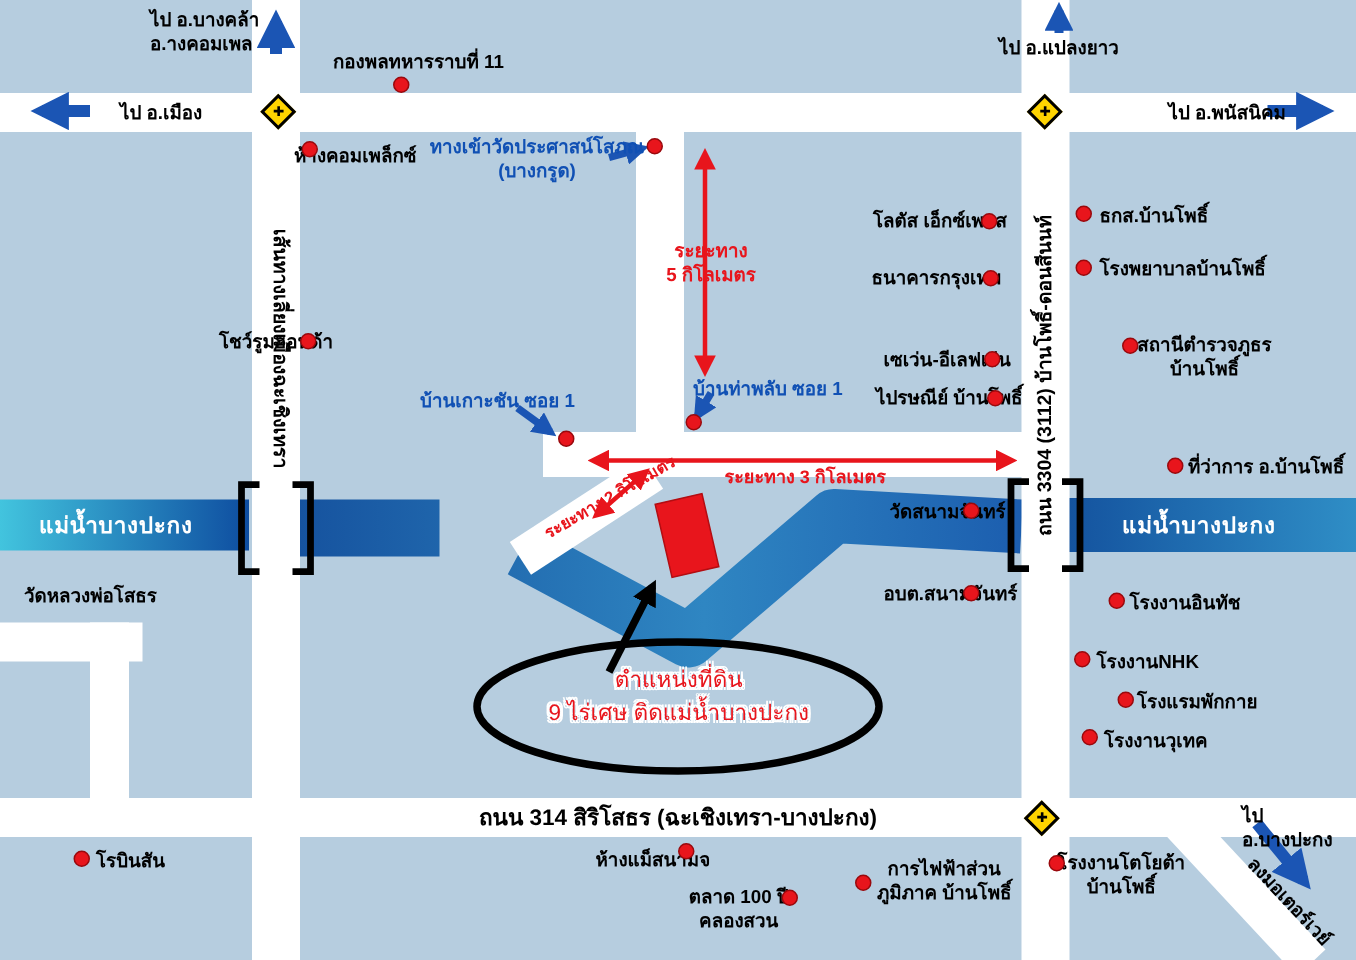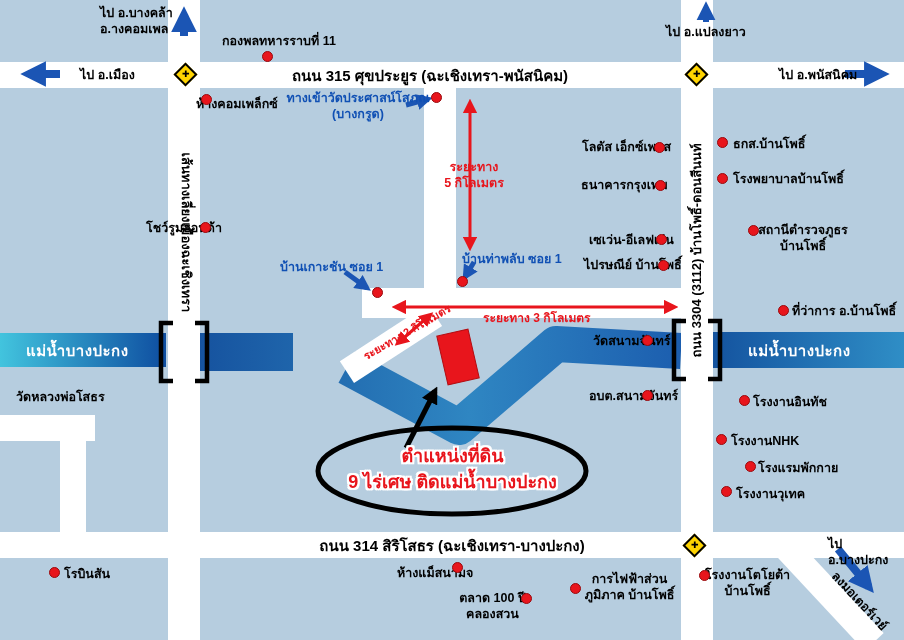--- a/index.html
+++ b/index.html
@@ -27,21 +27,21 @@
     background:#e8151c; border:1px solid #99090d; border-radius:50%;
   }
   .sign {
     position:absolute; z-index:6; width:17px; height:17px;
     background:#ffd400; border:2px solid #000; transform:rotate(45deg);
     display:flex; align-items:center; justify-content:center;
   }
   .sign span { transform:rotate(-45deg); font-size:9px; font-weight:bold; color:#000; line-height:1; }
   .callout-text {
     position:absolute; z-index:7; text-align:center;
-    color:#e8151c; font-weight:bold; font-size:18px; line-height:1.45;
+    color:#e8151c; font-weight:normal; font-size:15px; line-height:1.45;
     text-shadow:-2px -2px 0 #fff, 2px -2px 0 #fff, -2px 2px 0 #fff, 2px 2px 0 #fff,
                 -2px 0 0 #fff, 2px 0 0 #fff, 0 -2px 0 #fff, 0 2px 0 #fff;
   }
 </style>
 </head>
 <body>
 
 <div id="map">
 
   <svg class="layer" width="904" height="640" style="z-index:1">
@@ -109,21 +109,20 @@
     <line x1="430" y1="315" x2="398" y2="343" stroke="#e8151c" stroke-width="3" marker-start="url(#mr)" marker-end="url(#mr)"></line>
 
     <g transform="rotate(-13 458 357)">
       <rect x="442" y="332" width="32" height="50" fill="#e8151c" stroke="#b30d12" stroke-width="1"></rect>
     </g>
 
     <ellipse cx="452" cy="471" rx="134" ry="43" fill="none" stroke="#000" stroke-width="5"></ellipse>
     <line x1="406" y1="448" x2="435" y2="391" stroke="#000" stroke-width="5" marker-end="url(#mk)"></line>
   </svg>
 
-  <div class="lbl roadname" style="left:230px;top:66px;width:400px">ถนน 315 ศุขประยูร (ฉะเชิงเทรา-พนัสนิคม)</div>
   <div class="lbl roadname" style="left:252px;top:536px;width:400px">ถนน 314 สิริโสธร (ฉะเชิงเทรา-บางปะกง)</div>
   <div class="lbl ctr vert90" style="left:51px;top:224px;width:270px;font-size:13px">เส้นทางเลี่ยงเมืองฉะเชิงเทรา</div>
   <div class="lbl ctr vertm90" style="left:537px;top:242px;width:320px;font-size:13px">ถนน 3304 (3112) บ้านโพธิ์-ดอนสีนนท์</div>
   <div class="lbl" style="left:822px;top:593px;transform:rotate(47deg)">ลงมอเตอร์เวย์</div>
 
   <div class="lbl white-lbl" style="left:26px;top:341px">แม่น้ำบางปะกง</div>
   <div class="lbl white-lbl" style="left:748px;top:341px">แม่น้ำบางปะกง</div>
 
   <div class="lbl" style="left:100px;top:5px">ไป อ.บางคล้า
 อ.างคอมเพล</div>

